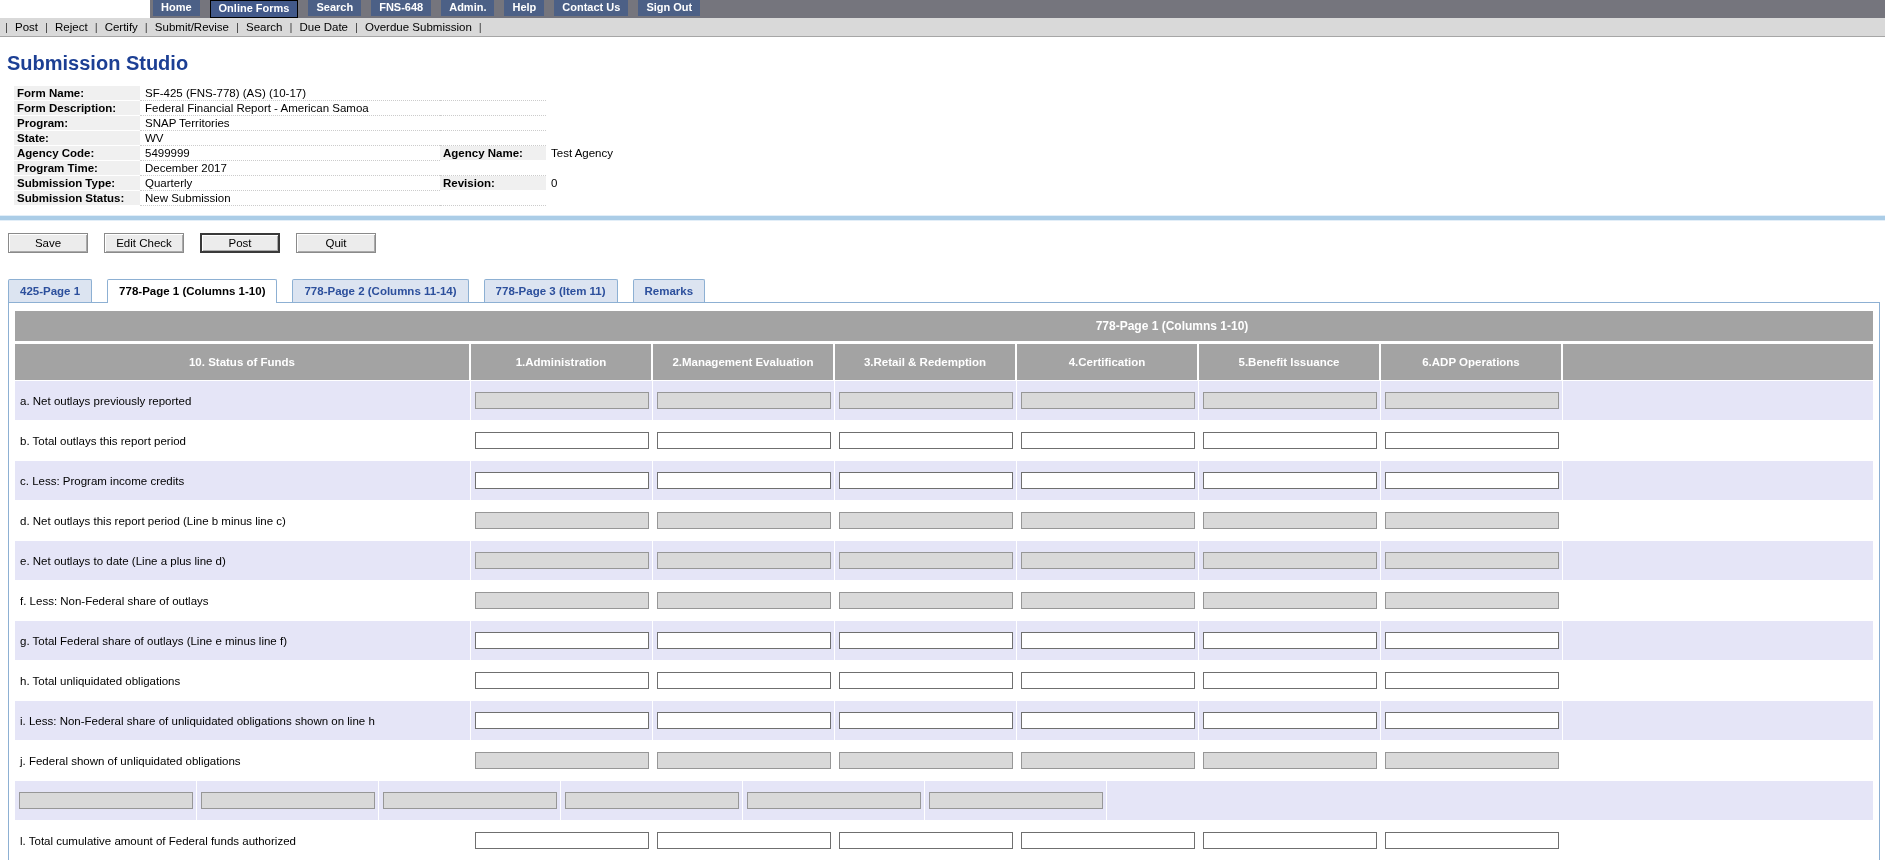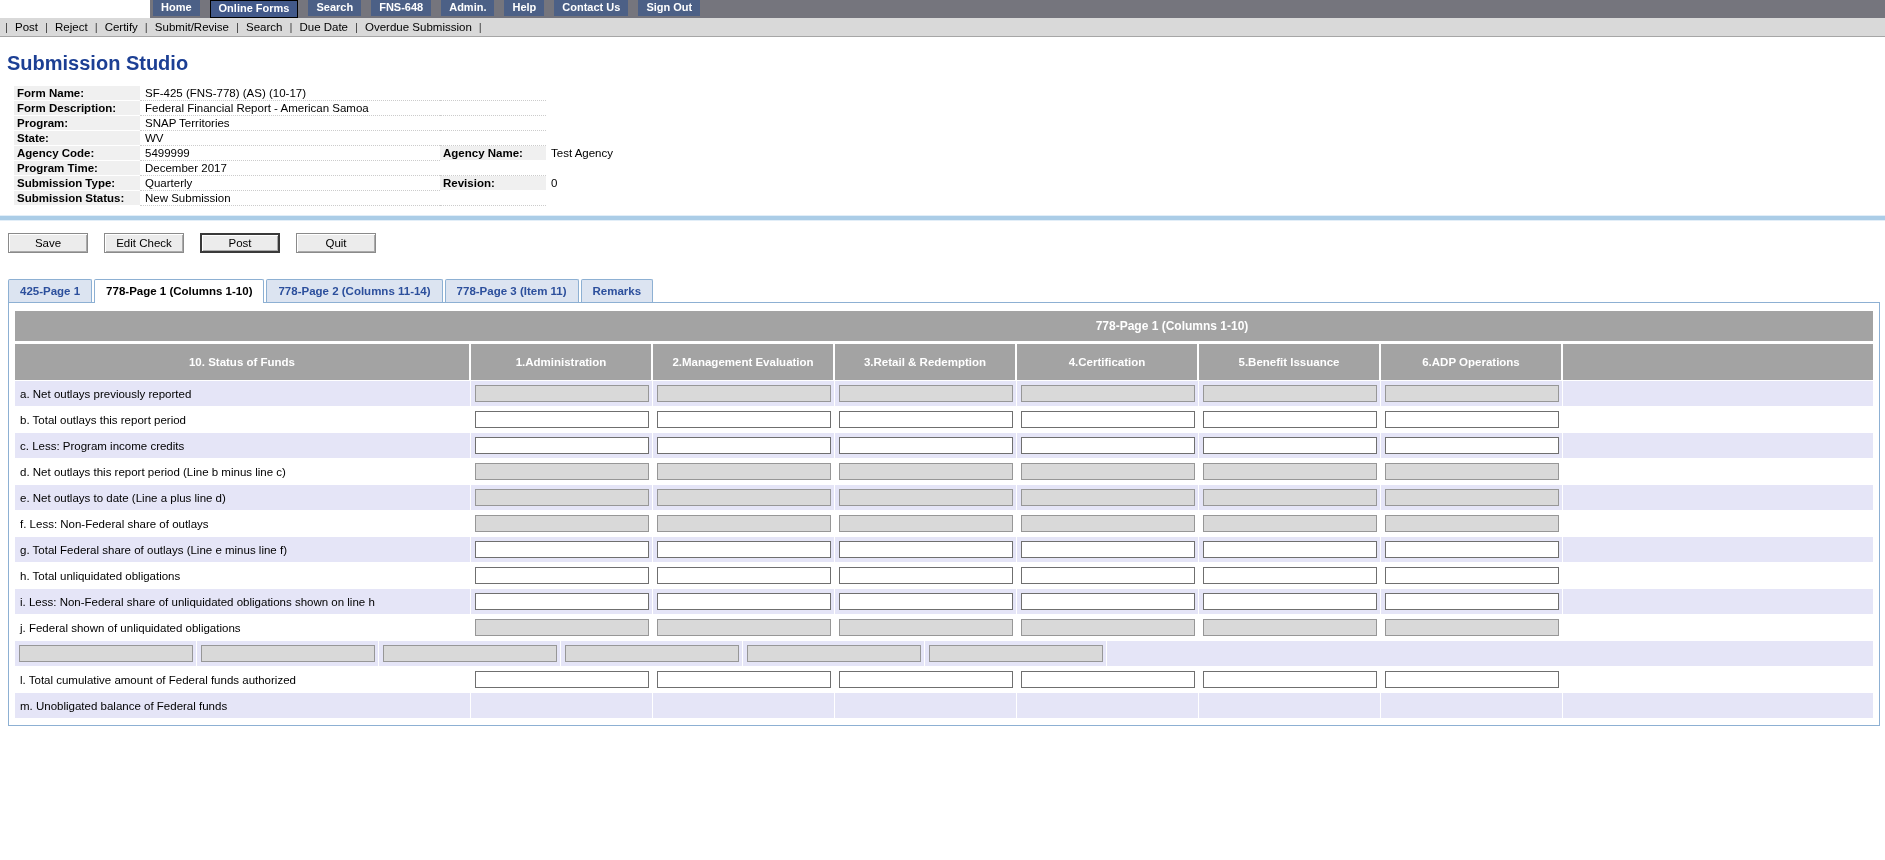--- a/index.html
+++ b/index.html
@@ -69,21 +69,21 @@
   .action-btn {
     min-width:80px; height:20px;
     background:var(--btn-bg,#ececec);
     border:1px solid #8a8a8a;
     box-shadow:inset 1px 1px 0 #ffffff, inset -1px -1px 0 #aaaaaa;
     font-family:inherit; font-size:11.5px; cursor:pointer; padding:0 10px;
   }
   .action-btn.default { border:2px solid #3a3a3a; }
 
   
-  .tabs { display:flex; gap:2px; margin:26px 0 0 8px; position:relative; z-index:2; }
+  .tabs { display:flex; gap:15px; margin:26px 0 0 8px; position:relative; z-index:2; }
   .tab {
     font-size:11.5px; font-weight:bold;
     color:var(--tab-text,#2c4f9c);
     background:var(--tab-bg,#dce4f1);
     border:1px solid var(--border-blue,#8db0d3); border-bottom:none;
     border-radius:2px 2px 0 0;
     padding:5px 11px 5px; cursor:pointer; white-space:nowrap;
   }
   .tab.active { background:#fff; color:#000; margin-bottom:-1px; padding-bottom:6px; }
 
@@ -101,21 +101,21 @@
   .grid-header { display:flex; height:36px; }
   .gh-cell {
     background:var(--grid-gray,#a3a3a3); color:#fff; font-weight:bold; font-size:11.5px;
     display:flex; align-items:center; justify-content:center; text-align:center;
     border-right:2px solid #fff;
   }
   .gh-cell.label-col { flex:0 0 456px; }
   .gh-cell.data-col { flex:0 0 182px; }
   .gh-cell.filler { flex:1 1 auto; border-right:none; }
 
-  .grid-row { display:flex; height:26px; align-items:stretch; border-top:1px solid #fff; }
+  .grid-row { display:flex; height:40px; align-items:stretch; border-top:1px solid #fff; }
   .grid-row.alt { background:var(--row-alt,#e5e5f7); }
   .g-cell { display:flex; align-items:center; border-right:1px solid #fff; }
   .g-cell.label-col { flex:0 0 456px; font-size:11.5px; padding-left:5px; }
   .g-cell.data-col { flex:0 0 182px; justify-content:center; }
   .g-cell.filler { flex:1 1 auto; border-right:none; }
 
   .cell-input {
     width:174px; height:17px; padding:0 2px;
     border:1px solid #6f6f6f; background:#fff; font-size:11px;
     font-family:inherit;

